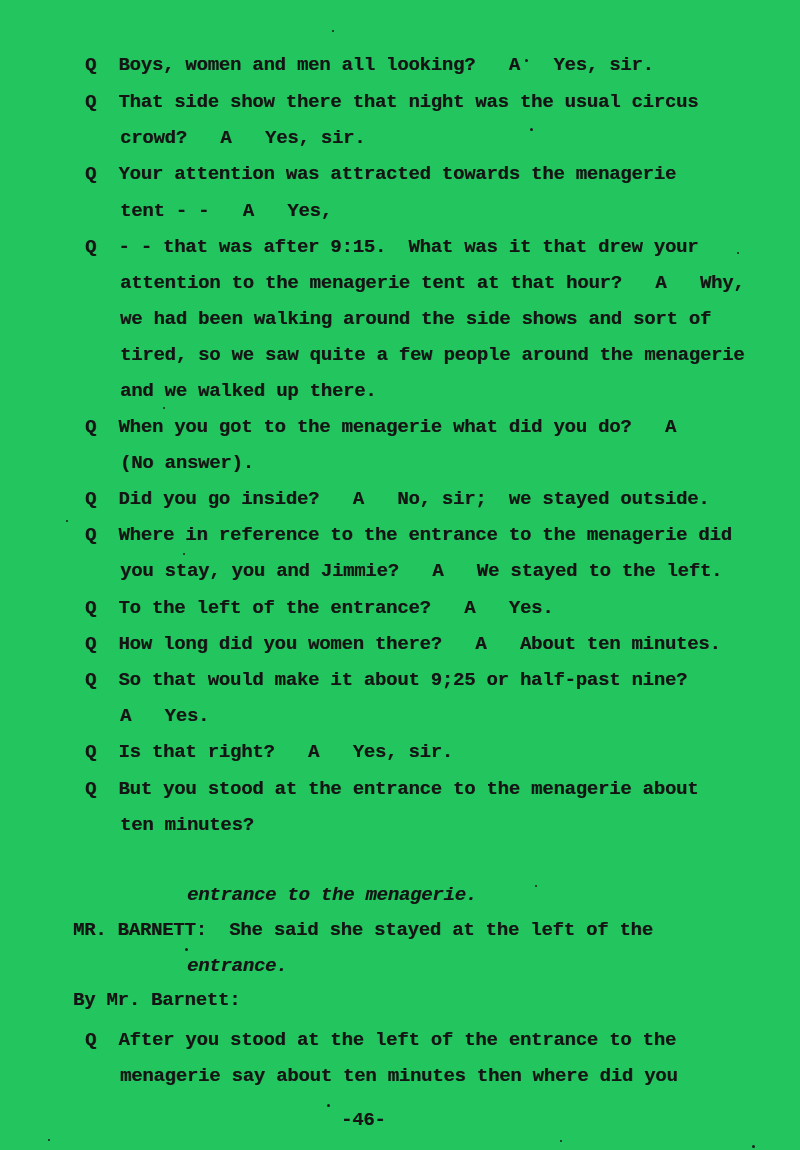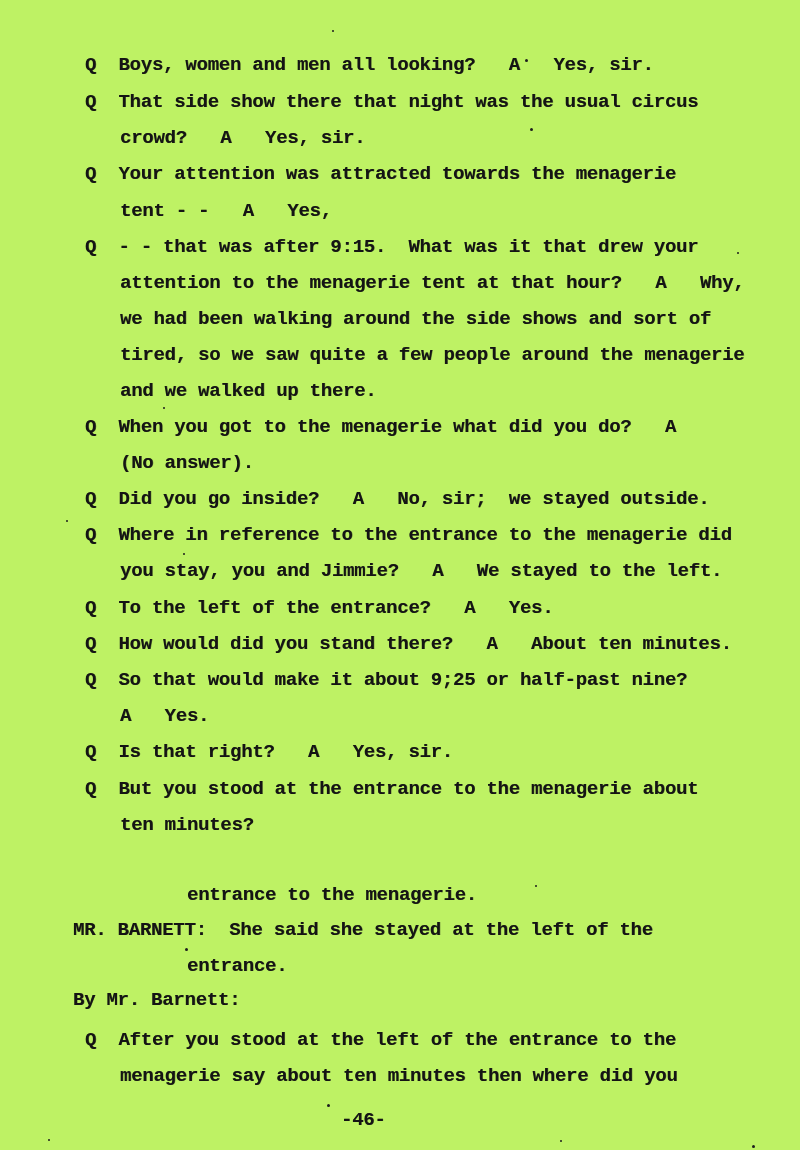--- a/index.html
+++ b/index.html
@@ -9,37 +9,37 @@
   body {
     width: 800px;
     height: 1150px;
     position: relative;
     background: #ffffff;
     overflow: hidden;
   }
   .page {
     position: absolute;
     inset: 0;
-    background: #bef264;
+    background: #22c55e;
   }
   .line {
     position: absolute;
     white-space: pre;
     font-family: "Liberation Mono", "DejaVu Sans Mono", monospace;
     font-weight: 700;
     font-size: 19px;
     line-height: 24px;
     color: #141414;
     letter-spacing: -0.25px;
     text-shadow: 0.4px 0.4px 0 rgba(20,20,20,0.55);
   }
   .q            { left: 85px; }
   .cont         { left: 120px; }
   .speaker      { left: 73px; }
-  .speaker-cont { left: 187px; }
+  .speaker-cont { left: 187px; font-style: italic; }
   .byline       { left: 73px; }
   .pagenum      { left: 341px; }
   .speck {
     position: absolute;
     background: #1d1d1d;
     border-radius: 50%;
   }
 </style>
 </head>
 <body>
@@ -55,21 +55,21 @@
   <div class="line cont" style="top:271px">attention to the menagerie tent at that hour?   A   Why,</div>
   <div class="line cont" style="top:307px">we had been walking around the side shows and sort of</div>
   <div class="line cont" style="top:343px">tired, so we saw quite a few people around the menagerie</div>
   <div class="line cont" style="top:379px">and we walked up there.</div>
   <div class="line q" style="top:415px">Q  When you got to the menagerie what did you do?   A</div>
   <div class="line cont" style="top:451px">(No answer).</div>
   <div class="line q" style="top:487px">Q  Did you go inside?   A   No, sir;  we stayed outside.</div>
   <div class="line q" style="top:523px">Q  Where in reference to the entrance to the menagerie did</div>
   <div class="line q" style="top:596px">Q  To the left of the entrance?   A   Yes.</div>
   <div class="line cont" style="top:559px">you stay, you and Jimmie?   A   We stayed to the left.</div>
-  <div class="line q" style="top:632px">Q  How would did you stand there?   A   About ten minutes.</div>
+  <div class="line q" style="top:632px">Q  How long did you women there?   A   About ten minutes.</div>
   <div class="line q" style="top:668px">Q  So that would make it about 9;25 or half-past nine?</div>
   <div class="line cont" style="top:704px">A   Yes.</div>
   <div class="line q" style="top:740px">Q  Is that right?   A   Yes, sir.</div>
   <div class="line q" style="top:777px">Q  But you stood at the entrance to the menagerie about</div>
   <div class="line cont" style="top:813px">ten minutes?</div>
   <div class="line speaker-cont" style="top:883px">entrance to the menagerie.</div>
   <div class="line speaker" style="top:918px">MR. BARNETT:  She said she stayed at the left of the</div>
   <div class="line speaker-cont" style="top:954px">entrance.</div>
   <div class="line byline" style="top:988px">By Mr. Barnett:</div>
   <div class="line cont" style="top:1064px">menagerie say about ten minutes then where did you</div>

